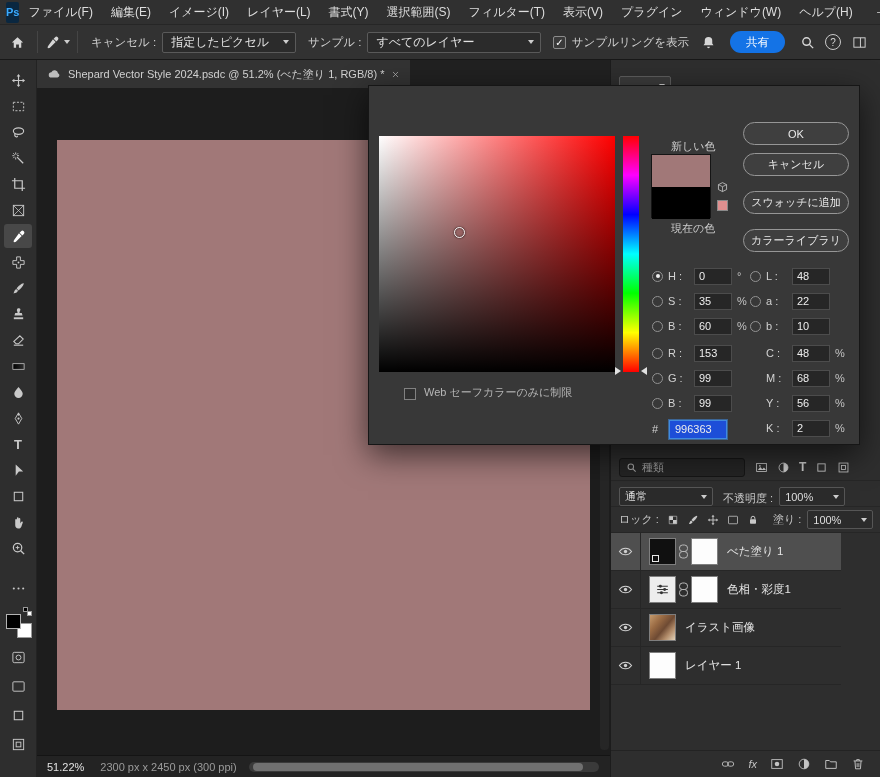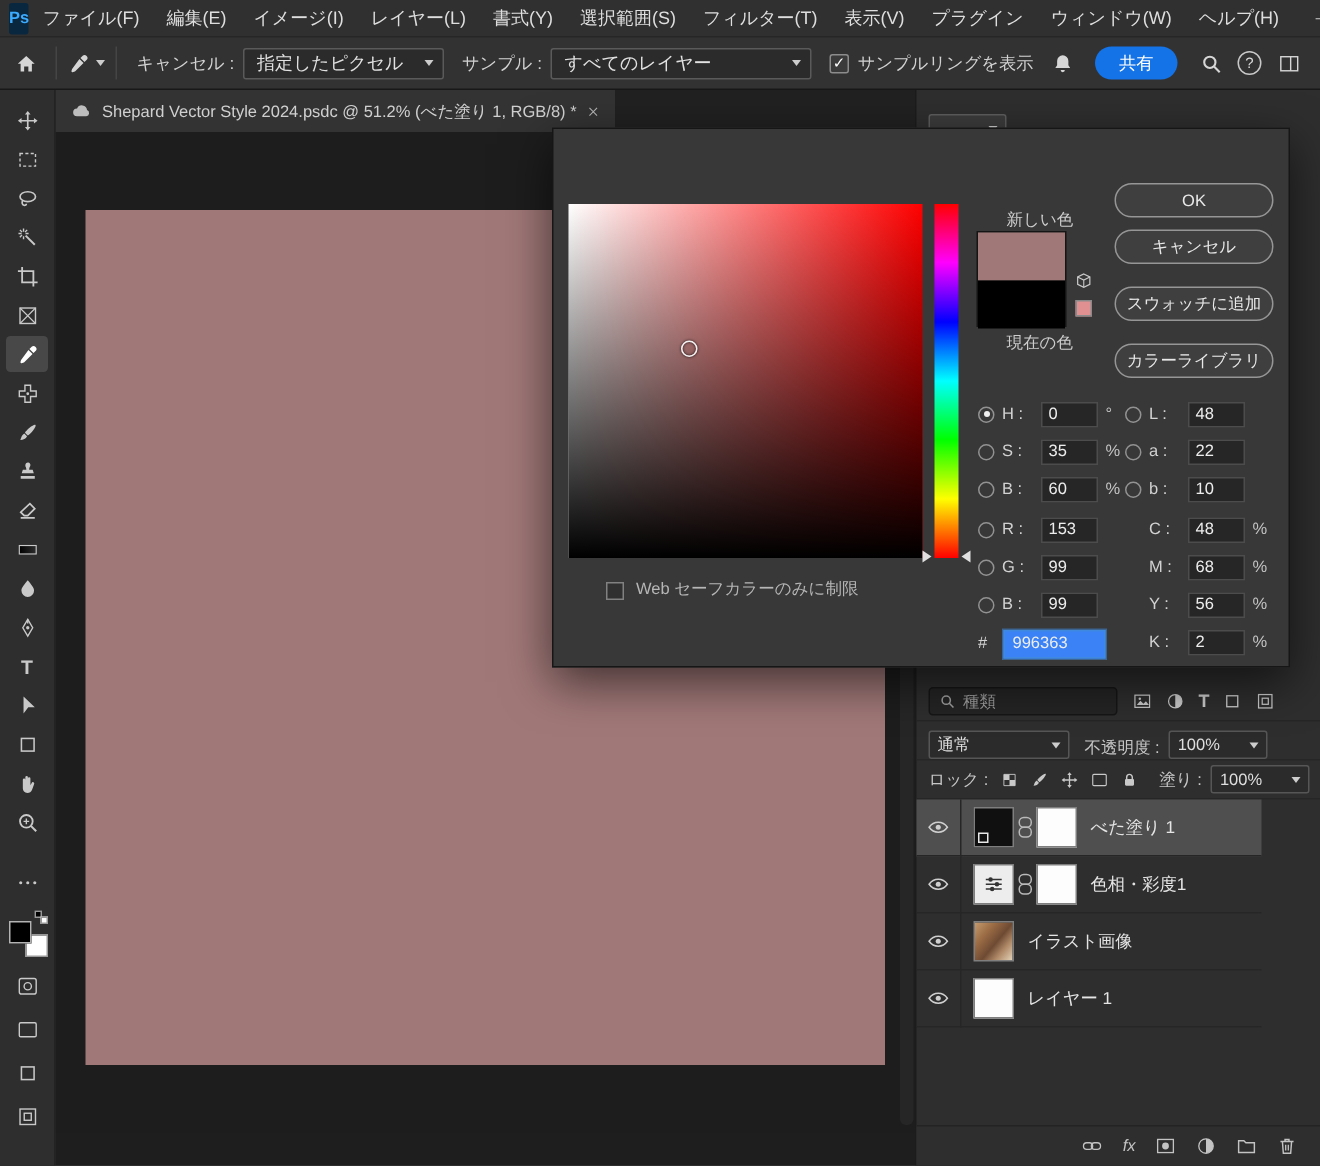--- a/index.html
+++ b/index.html
@@ -114,21 +114,21 @@
 .gamut-cube svg{width:13px;height:13px;}
 .gamut-sq{position:absolute;left:348px;top:114px;width:11px;height:11px;border:1px solid #8a8a8a;background:#e09090;}
 .pickbtn{position:absolute;left:374px;width:106px;height:23px;border:1px solid #969696;border-radius:12px;background:#3f3f3f;color:#e9e9e9;font-size:11px;display:flex;align-items:center;justify-content:center;white-space:nowrap;}
 .frow{position:absolute;display:flex;align-items:center;height:18px;gap:5px;}
 .radio{width:11px;height:11px;border:1px solid #929292;border-radius:50%;position:relative;flex:none;}
 .radio.sel::after{content:"";position:absolute;left:2.5px;top:2.5px;width:4px;height:4px;border-radius:50%;background:#efefef;}
 .radio.ph{border-color:transparent;}
 .f-label{font-size:11px;color:#d2d2d2;width:21px;white-space:nowrap;flex:none;}
 .f-input{width:38px;height:17px;background:#262626;border:1px solid #4c4c4c;color:#ededed;font-size:11px;padding:0 4px;font-family:inherit;}
 .f-unit{font-size:11px;color:#c3c3c3;width:12px;flex:none;}
-.hex-input{width:68px;height:19px;background:#3b82f6;border:1px solid #3f8ae0;box-shadow:0 0 0 1px rgba(63,138,224,.55);color:#ededed;font-size:11px;padding:0 5px;font-family:inherit;}
+.hex-input{width:58px;height:19px;background:#1d4ed8;border:1px solid #3f8ae0;box-shadow:0 0 0 1px rgba(63,138,224,.55);color:#ededed;font-size:11px;padding:0 5px;font-family:inherit;}
 .websafe{position:absolute;left:11px;top:299px;display:flex;align-items:flex-end;gap:8px;padding-left:24px;}
 .ws-box{width:12px;height:12px;border:1px solid #818181;background:#303030;flex:none;}
 .ws-label{font-size:11px;color:#b6b6b6;white-space:nowrap;}
 </style>
 </head>
 <body>
 
 <svg width="0" height="0" style="position:absolute">
 <defs>
 <symbol id="ic-home" viewBox="0 0 16 16">
@@ -517,20 +517,27 @@
     </div>
   </div>
 
   <div class="canvas-area">
     <div class="canvas-rect" style="background-color: rgb(161, 120, 120);"></div>
     <div class="v-scroll">
         <div class="v-thumb"></div>
       </div>
   </div>
 
+  <div class="statusbar">
+    <span class="status-zoom">51.22%</span>
+    <span class="status-size">2300 px x 2450 px (300 ppi)</span>
+    <div class="h-track">
+        <div class="h-thumb"></div>
+      </div>
+  </div>
 
   <div class="right-panel">
     <div class="partial-dd">
         <span class="caret"></span>
       </div>
 
     <div class="filter-row">
       <div class="searchbox">
         <svg>
             <use href="#ic-search"></use>

